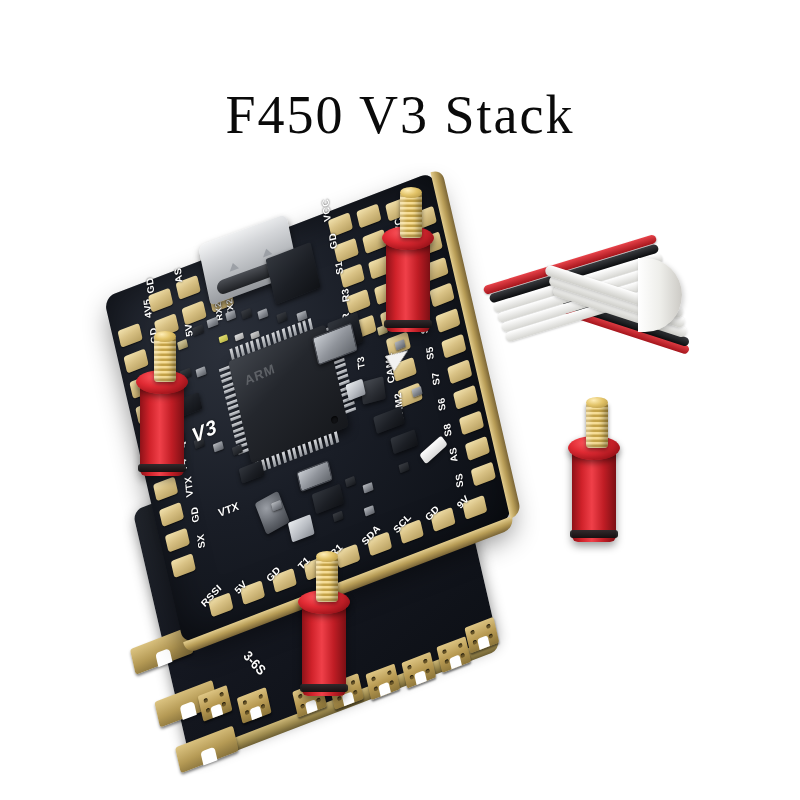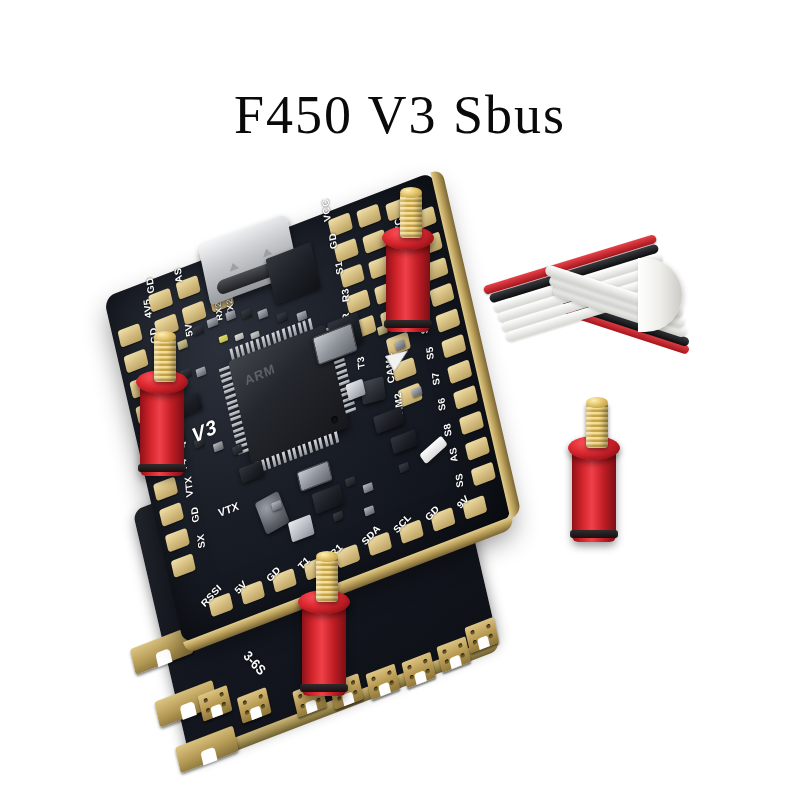--- a/index.html
+++ b/index.html
@@ -406,21 +406,21 @@
     background: linear-gradient(180deg,#fdfdfd,#d9d9d9);
     border-radius: 3px;
     box-shadow: 0 2px 4px rgba(0,0,0,.4);
   }
 </style>
 </head>
 <body>
 
 <div id="page">
 
-  <div id="product-title">F450 V3 Sbus</div>
+  <div id="product-title">F450 V3 Stack</div>
 
   <div id="photo-stage">
 
     <div id="esc-board" class="board-layer">
       <div class="esc-pcb"></div>
       <div class="esc-edge"></div>
 
       <div class="esc-ear" style="left:-34px; top:128px;"></div>
       <div class="esc-ear" style="left:-22px; top:186px;"></div>
       <div class="esc-ear" style="left:-12px; top:236px;"></div>

